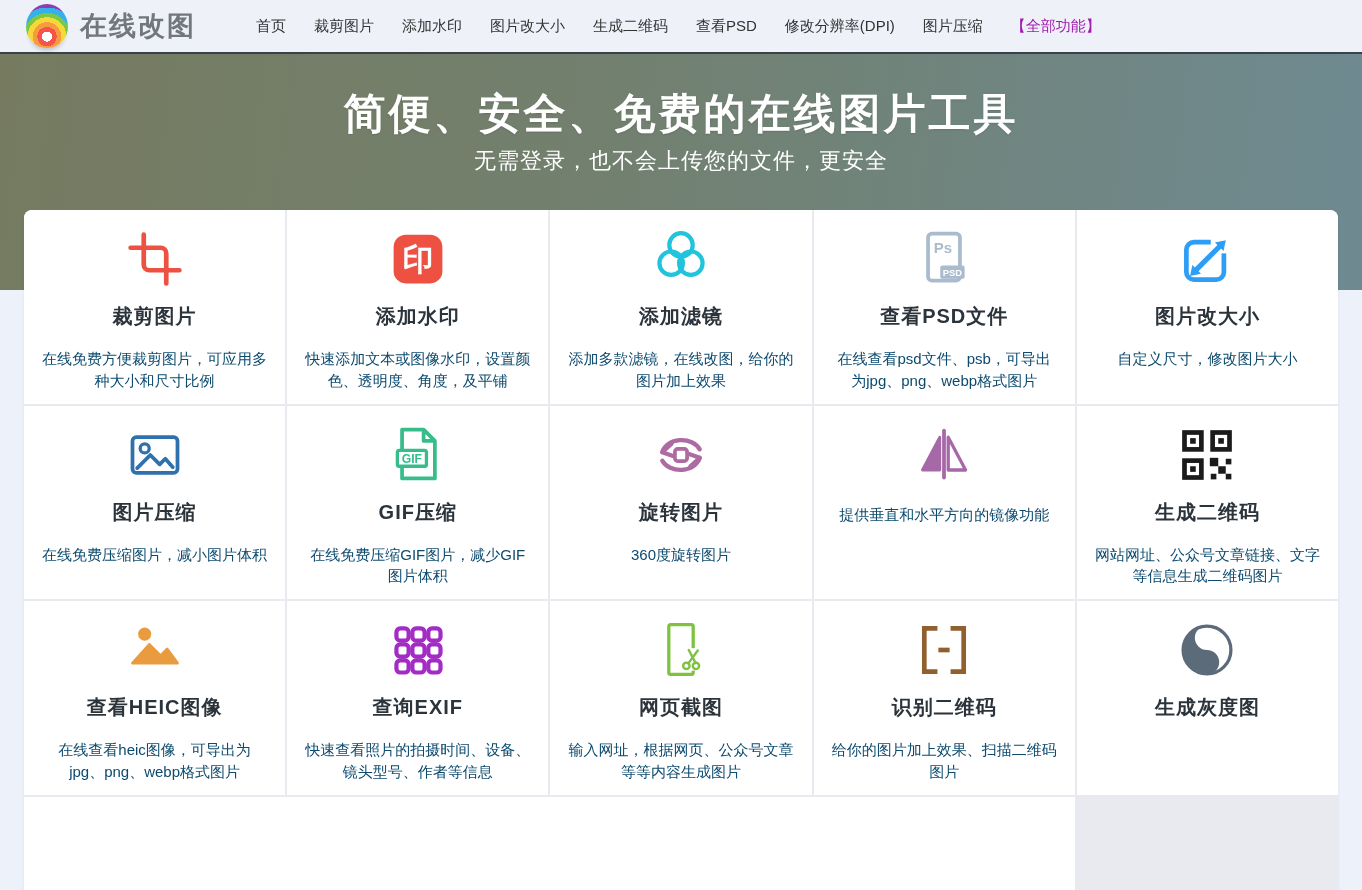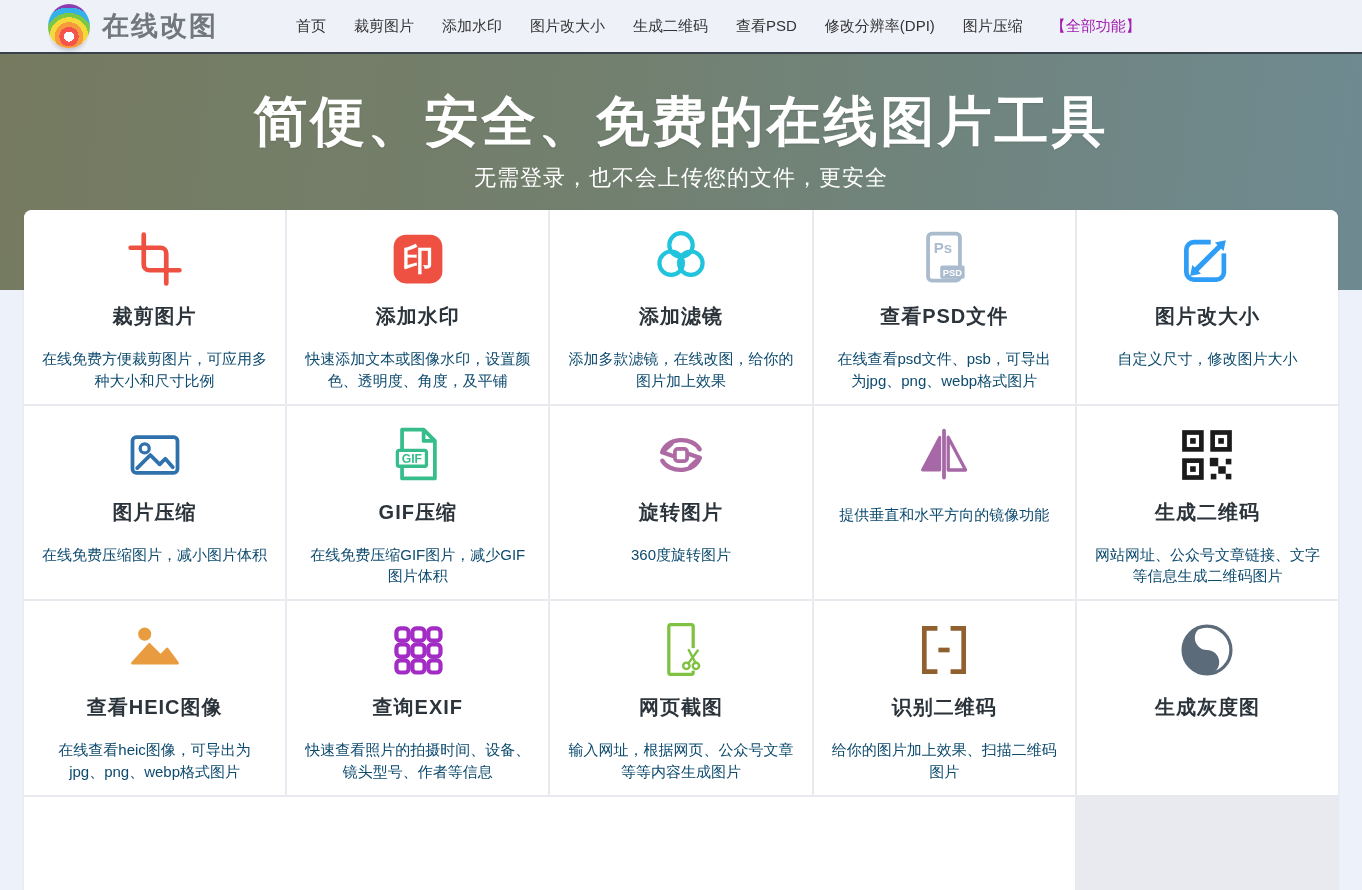--- a/index.html
+++ b/index.html
@@ -8,21 +8,21 @@
     font-family: "Liberation Sans", "DejaVu Sans", sans-serif;
     background: #ecf1fa;
   }
 
   
   .site-header {
     height: 54px;
     background: #eff1f9;
     display: flex;
     align-items: center;
-    padding: 0 24px 0 48px;
+    padding: 0 24px 0 26px;
     border-bottom: 2px solid #39424a;
   }
   .brand { display: flex; align-items: center; cursor: pointer; }
   .logo {
     width: 42px; height: 44px;
     border-radius: 50% 50% 50% 50% / 52% 52% 48% 48%;
     background:
       radial-gradient(circle at 50% 74%,
         #ffffff 0 13%,
         #f4544a 13% 25%,
@@ -34,21 +34,21 @@
     box-shadow: 0 6px 4px -3px rgba(0,0,0,0.18);
   }
   .brand-title {
     margin-left: 12px;
     font-size: 27px;
     font-weight: bold;
     color: #72777b;
     letter-spacing: 2px;
   }
   .main-nav {
-    margin-left: 78px;
+    margin-left: 60px;
     display: flex;
     align-items: center;
     gap: 28px;
     flex: 1;
   }
   .nav-link {
     font-size: 15px;
     color: #333;
     text-decoration: none;
     cursor: pointer;
@@ -58,21 +58,21 @@
 
   
   .hero {
     height: 236px;
     background: linear-gradient(97deg, #767b60 0%, #72806f 45%, #6e8a91 100%);
     text-align: center;
     padding-top: 32px;
   }
   .hero-title {
     color: #ffffff;
-    font-size: 54px;
+    font-size: 42px;
     font-weight: bold;
     letter-spacing: 3px;
     text-shadow: 0 1px 2px rgba(0,0,0,0.12);
   }
   .hero-subtitle {
     margin-top: 4px;
     color: #ffffff;
     font-size: 22px;
     letter-spacing: 1px;
   }

